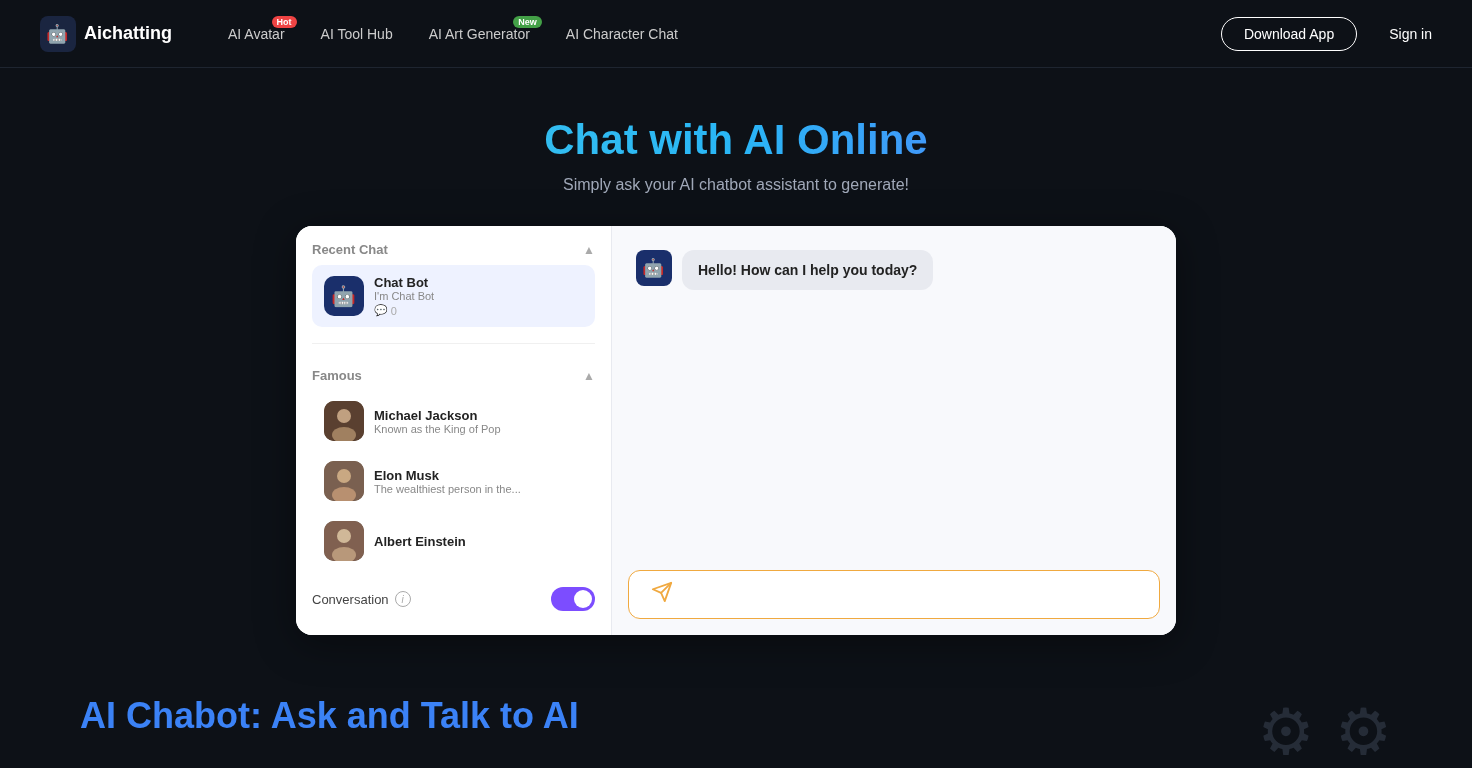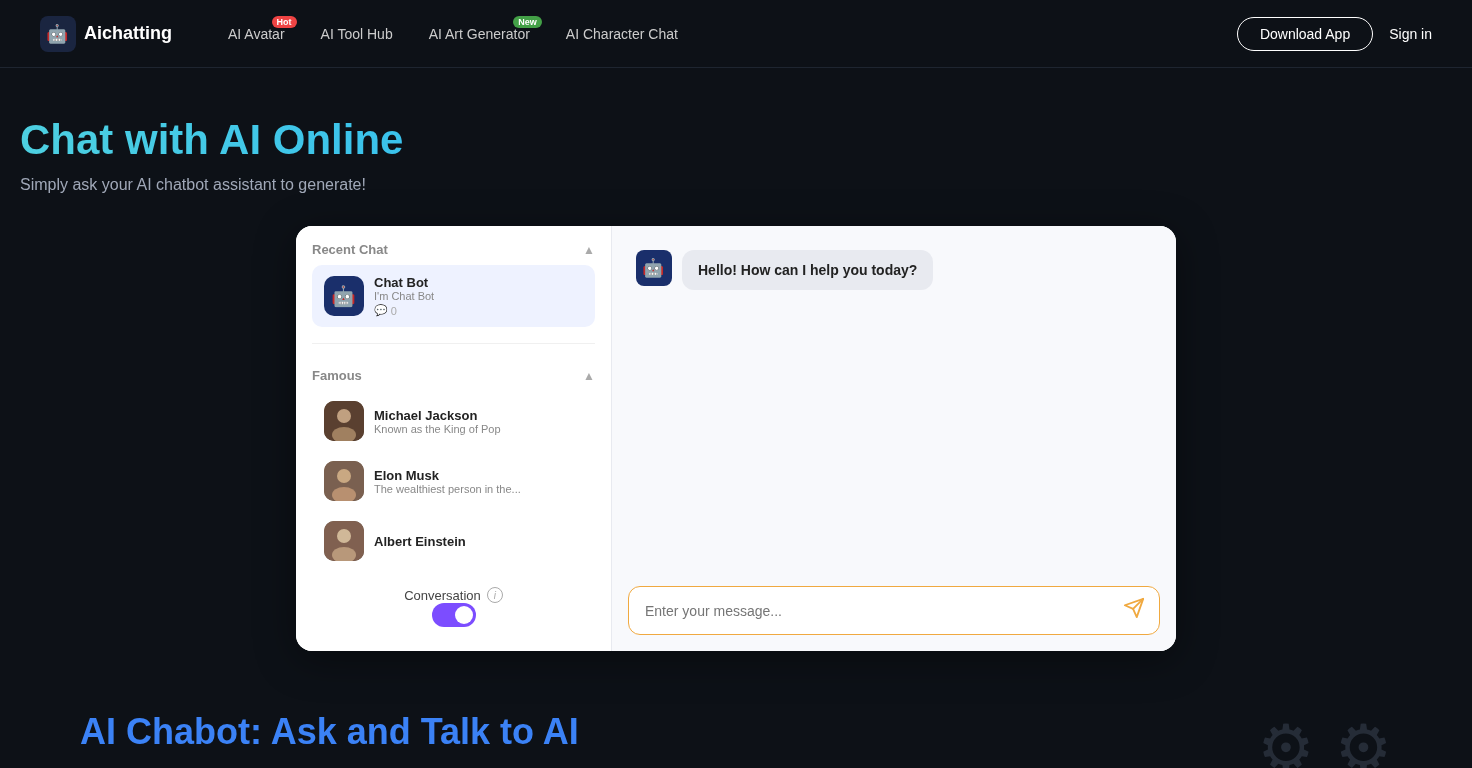--- a/index.html
+++ b/index.html
@@ -68,21 +68,21 @@
       font-weight: 700;
       padding: 1px 5px;
       border-radius: 10px;
       color: #fff;
     }
     .badge-hot { background: #ef4444; }
     .badge-new { background: #43a047; }
     .nav-right {
       display: flex;
       align-items: center;
-      gap: 16px;
+      gap: 32px;
     }
     .btn-download {
       border: 1.5px solid #fff;
       background: transparent;
       color: #fff;
       padding: 8px 22px;
       border-radius: 24px;
       font-size: 14px;
       cursor: pointer;
       font-weight: 500;
@@ -90,22 +90,22 @@
     .btn-signin {
       background: transparent;
       border: none;
       color: #fff;
       font-size: 14px;
       cursor: pointer;
     }
 
     
     .hero {
-      text-align: left;
-      padding: 48px 20px 32px;
+      text-align: center;
+      padding: 48px 32px 32px;
     }
     .hero-title {
       font-size: 42px;
       font-weight: 700;
       background: linear-gradient(90deg, #4dd0e1, #29b6f6, #7c4dff);
       -webkit-background-clip: text;
       -webkit-text-fill-color: transparent;
       background-clip: text;
       margin-bottom: 12px;
     }
@@ -231,21 +231,20 @@
       height: 1px;
       background: #f0f0f0;
       margin: 8px 16px;
     }
     .conversation-row {
       display: flex;
       align-items: center;
       justify-content: space-between;
       padding: 8px 16px;
       margin-top: auto;
-      flex-direction: column;
     }
     .conversation-label {
       display: flex;
       align-items: center;
       gap: 6px;
       font-size: 13px;
       color: #444;
     }
     .info-icon {
       width: 16px;
@@ -506,21 +505,20 @@
 
     <div class="chat-area">
       <div class="chat-messages">
         <div class="message-row">
           <div class="msg-avatar">🤖</div>
           <div class="msg-bubble">Hello! How can I help you today?</div>
         </div>
       </div>
       <div class="chat-input-area">
         <div class="input-wrapper">
-          <input class="msg-input" type="text" placeholder="Enter your message..." style="">
           <button class="send-btn">
             <span class="send-icon">
               <svg width="22" height="22" viewBox="0 0 24 24" fill="none">
                 <path d="M22 2L11 13" stroke="#f0a940" stroke-width="2" stroke-linecap="round" stroke-linejoin="round"></path>
                 <path d="M22 2L15 22L11 13L2 9L22 2Z" stroke="#f0a940" stroke-width="2" stroke-linecap="round" stroke-linejoin="round"></path>
               </svg>
             </span>
           </button>
         </div>
       </div>

